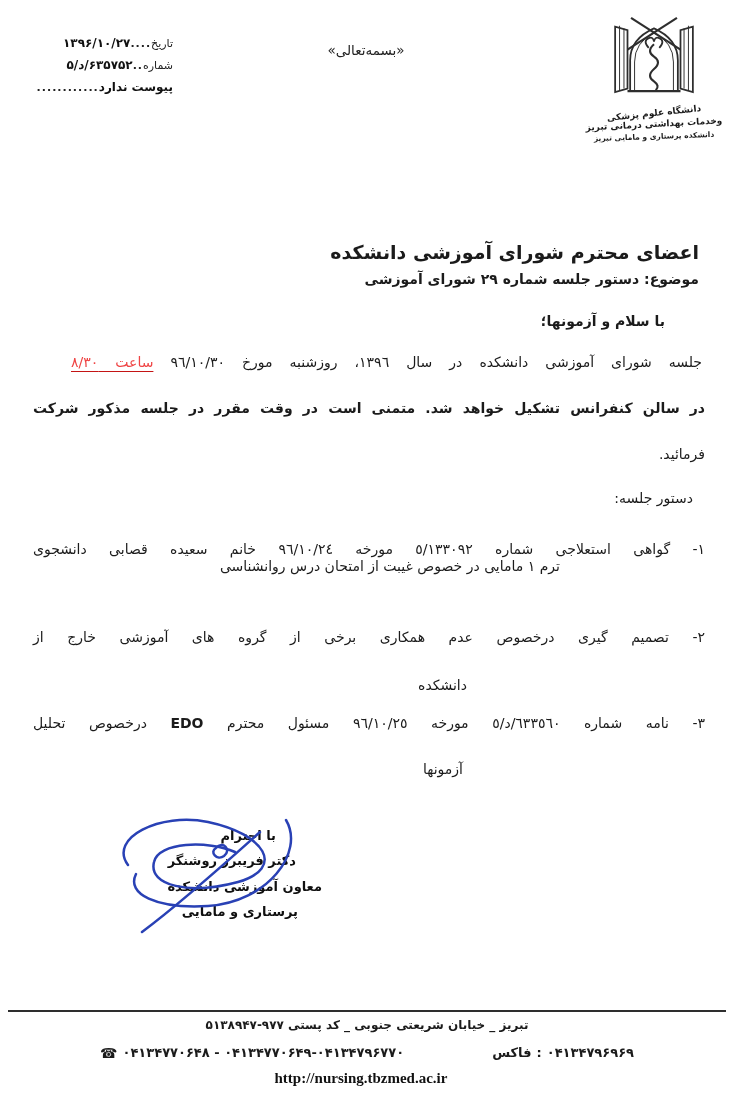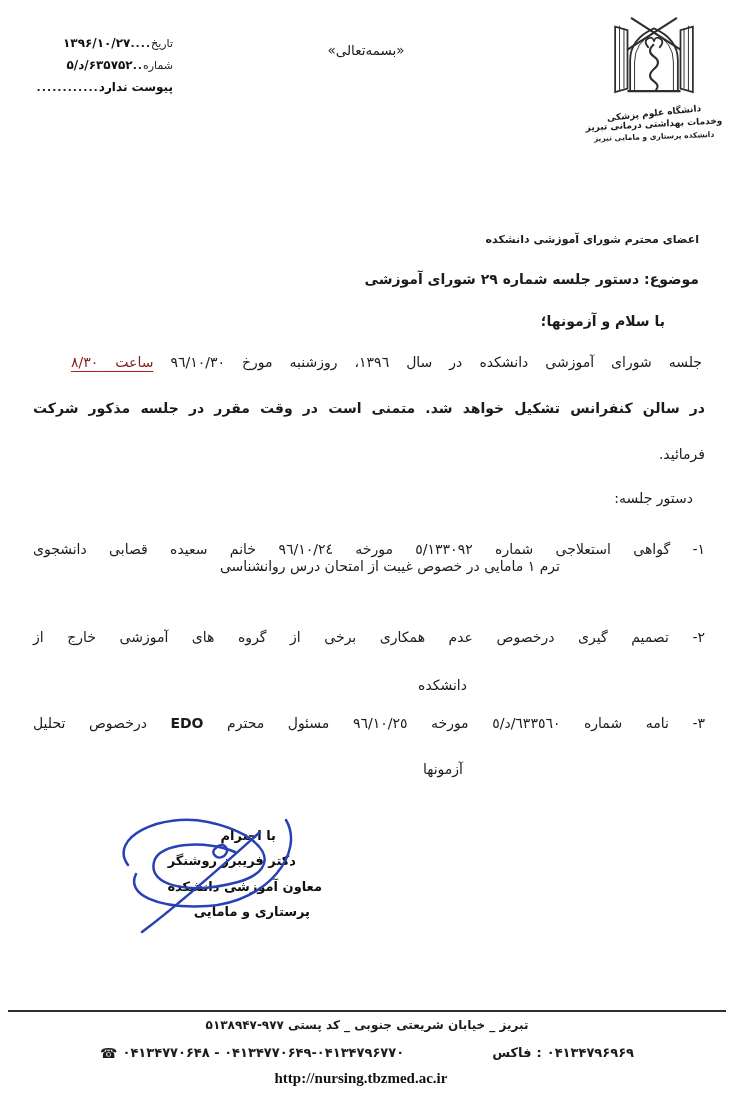--- a/index.html
+++ b/index.html
@@ -18,21 +18,21 @@
   .logo svg{display:block;margin:0 auto;}
   .logo-l1{font-size:9px;font-weight:700;transform:rotate(-6deg);margin-top:-2px;}
   .logo-l2{font-size:9px;font-weight:700;transform:rotate(-3deg);margin-top:1px;}
   .logo-l3{font-size:7.5px;font-weight:700;transform:rotate(-2deg);margin-top:3px;}
   
   .ln{position:absolute;left:33px;right:29px;direction:rtl;font-size:14px;
       line-height:1.35;color:#1b1b1b;}
   .bold{font-weight:700;}
   .right{text-align:right;}
   .just{text-align:justify;text-align-last:justify;}
-  .red{color:#7f1d1d;text-decoration:underline;text-decoration-color:#c41414;
+  .red{color:#ef4444;text-decoration:underline;text-decoration-color:#c41414;
        text-underline-offset:4px;margin-left:38px;}
   bdo{unicode-bidi:bidi-override;direction:ltr;}
   
   .sig{position:absolute;left:100px;top:828px;width:222px;text-align:right;
        font-weight:700;font-size:13px;color:#101010;}
   .sig div{margin-bottom:9px;line-height:1.25;}
   .sig-svg{position:absolute;left:90px;top:790px;width:252px;height:158px;pointer-events:none;}
   
   .rule{position:absolute;left:8px;right:8px;top:1010px;border-top:2px solid #2e2e2e;}
   .f1{position:absolute;left:0;right:0;top:1018px;text-align:center;direction:rtl;
@@ -84,21 +84,21 @@
         <path d="M30 95 L90 95" stroke-width="2.4"></path>
         <path d="M54 46 q-7 -8 0 -11 q5 -2 6 4 q1 -6 6 -4 q7 3 0 11" stroke-width="2"></path>
         <path d="M60 42 q-9 8 0 14 q9 6 0 14 q-9 8 0 14 q7 5 2 10" stroke-width="2.4"></path>
       </g>
     </svg>
     <div class="logo-l1">دانشگاه علوم پزشکی</div>
     <div class="logo-l2">وخدمات بهداشتی درمانی تبریز</div>
     <div class="logo-l3">دانشکده پرستاری و مامایی تبریز</div>
   </div>
 
-  <div class="ln bold right" style="top:233px;padding-right:6px;font-size:11px;">اعضای محترم شورای آموزشی دانشکده</div>
+  <div class="ln bold right" style="top:240px;padding-right:6px;font-size:19px;">اعضای محترم شورای آموزشی دانشکده</div>
   <div class="ln bold right" style="top:270px;padding-right:6px;">موضوع: دستور جلسه شماره ۲۹ شورای آموزشی</div>
   <div class="ln bold right" style="top:312px;padding-right:40px;">با سلام و آزمونها؛</div>
 
   <div class="ln just" style="top:353px;padding-right:3px;">
     <span>جلسه شورای آموزشی دانشکده در سال ١٣٩٦، روزشنبه مورخ ٩٦/١٠/٣٠</span>
     <span class="red">ساعت ٨/٣٠</span>
   </div>
   <div class="ln just" style="top:399px;font-weight:bold;">در سالن کنفرانس تشکیل خواهد شد. متمنی است در وقت مقرر در جلسه مذکور شرکت</div>
   <div class="ln right" style="top:489px;padding-right:12px;">دستور جلسه:</div>
 
@@ -120,21 +120,21 @@
     <span>مورخه ٩٦/١٠/٢٥ مسئول محترم</span>
     <b>EDO</b>
     <span>درخصوص تحلیل</span>
   </div>
   <div class="ln right" style="top:760px;padding-right:242px;">آزمونها</div>
 
   <div class="sig">
     <div style="margin-right:46px;">با احترام</div>
     <div style="margin-right:26px;">دکتر فریبرز روشنگر</div>
     <div>معاون آموزشی دانشکده</div>
-    <div style="margin-right:12px;">پرستاری و مامایی</div>
+    <div style="margin-right:24px;">پرستاری و مامایی</div>
   </div>
   <svg class="sig-svg" viewBox="0 0 252 158">
     <g stroke="#2941b5" fill="none" stroke-width="2.5" stroke-linecap="round">
       <path d="M38 75 C 18 48 70 22 118 32 C 175 44 196 78 148 92 C 100 105 58 96 64 72 C 68 52 118 50 145 62"></path>
       <path d="M196 30 C 215 62 178 112 118 116 C 66 119 36 104 46 84"></path>
       <path d="M170 42 C 130 78 92 112 52 142"></path>
       <path d="M126 58 C 133 50 142 60 134 66 C 127 71 119 62 126 58"></path>
     </g>
   </svg>
 

